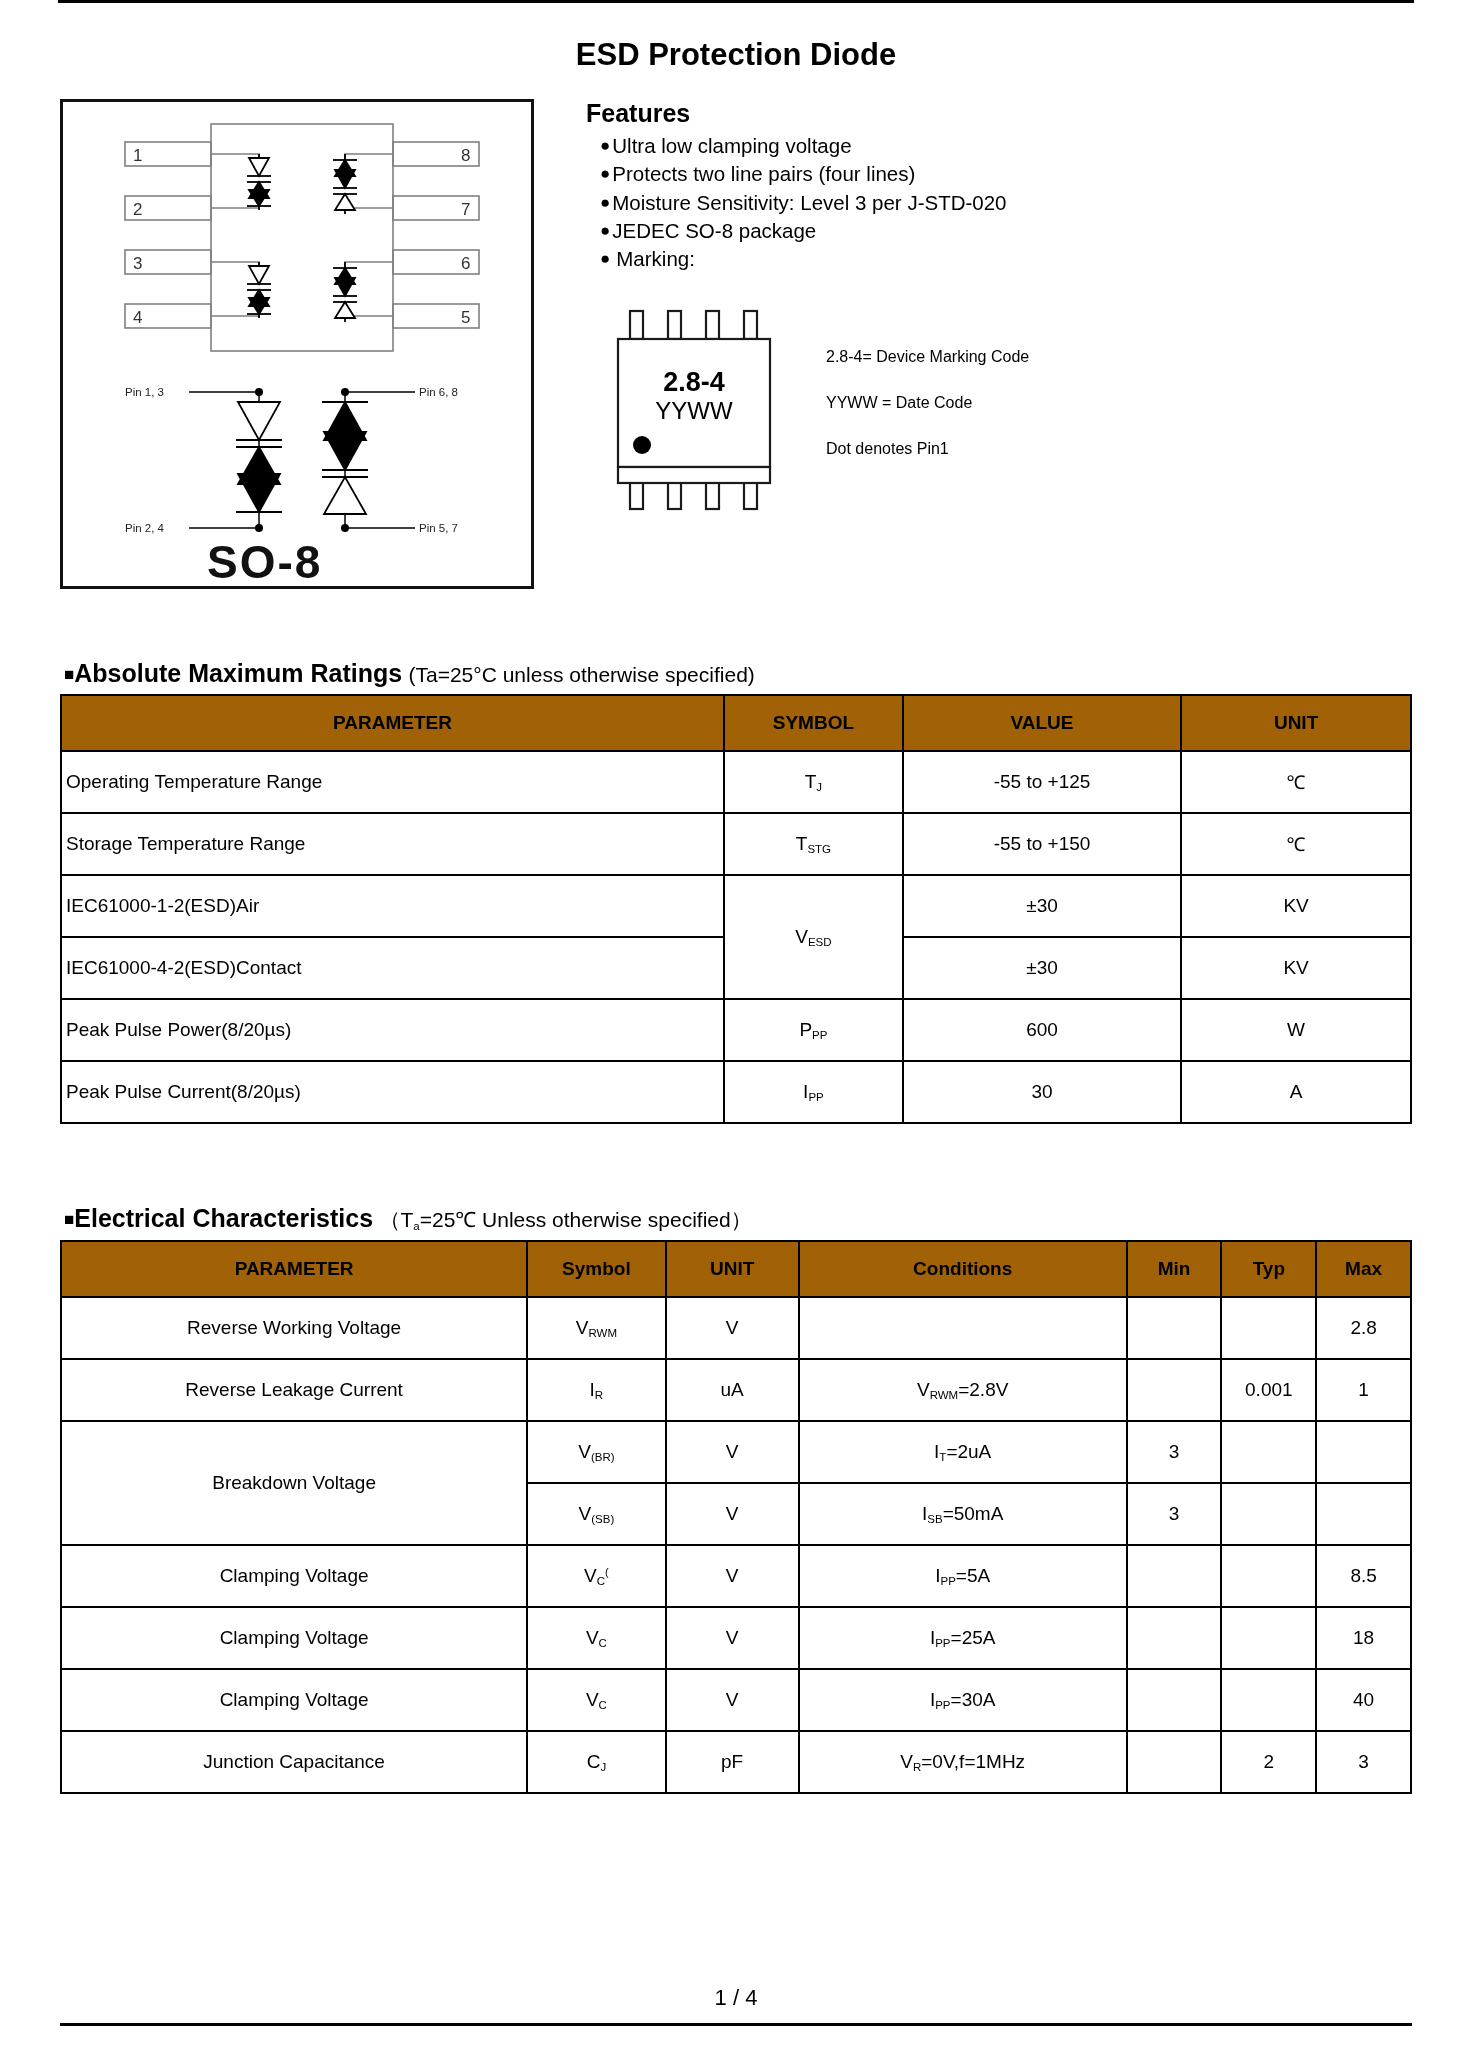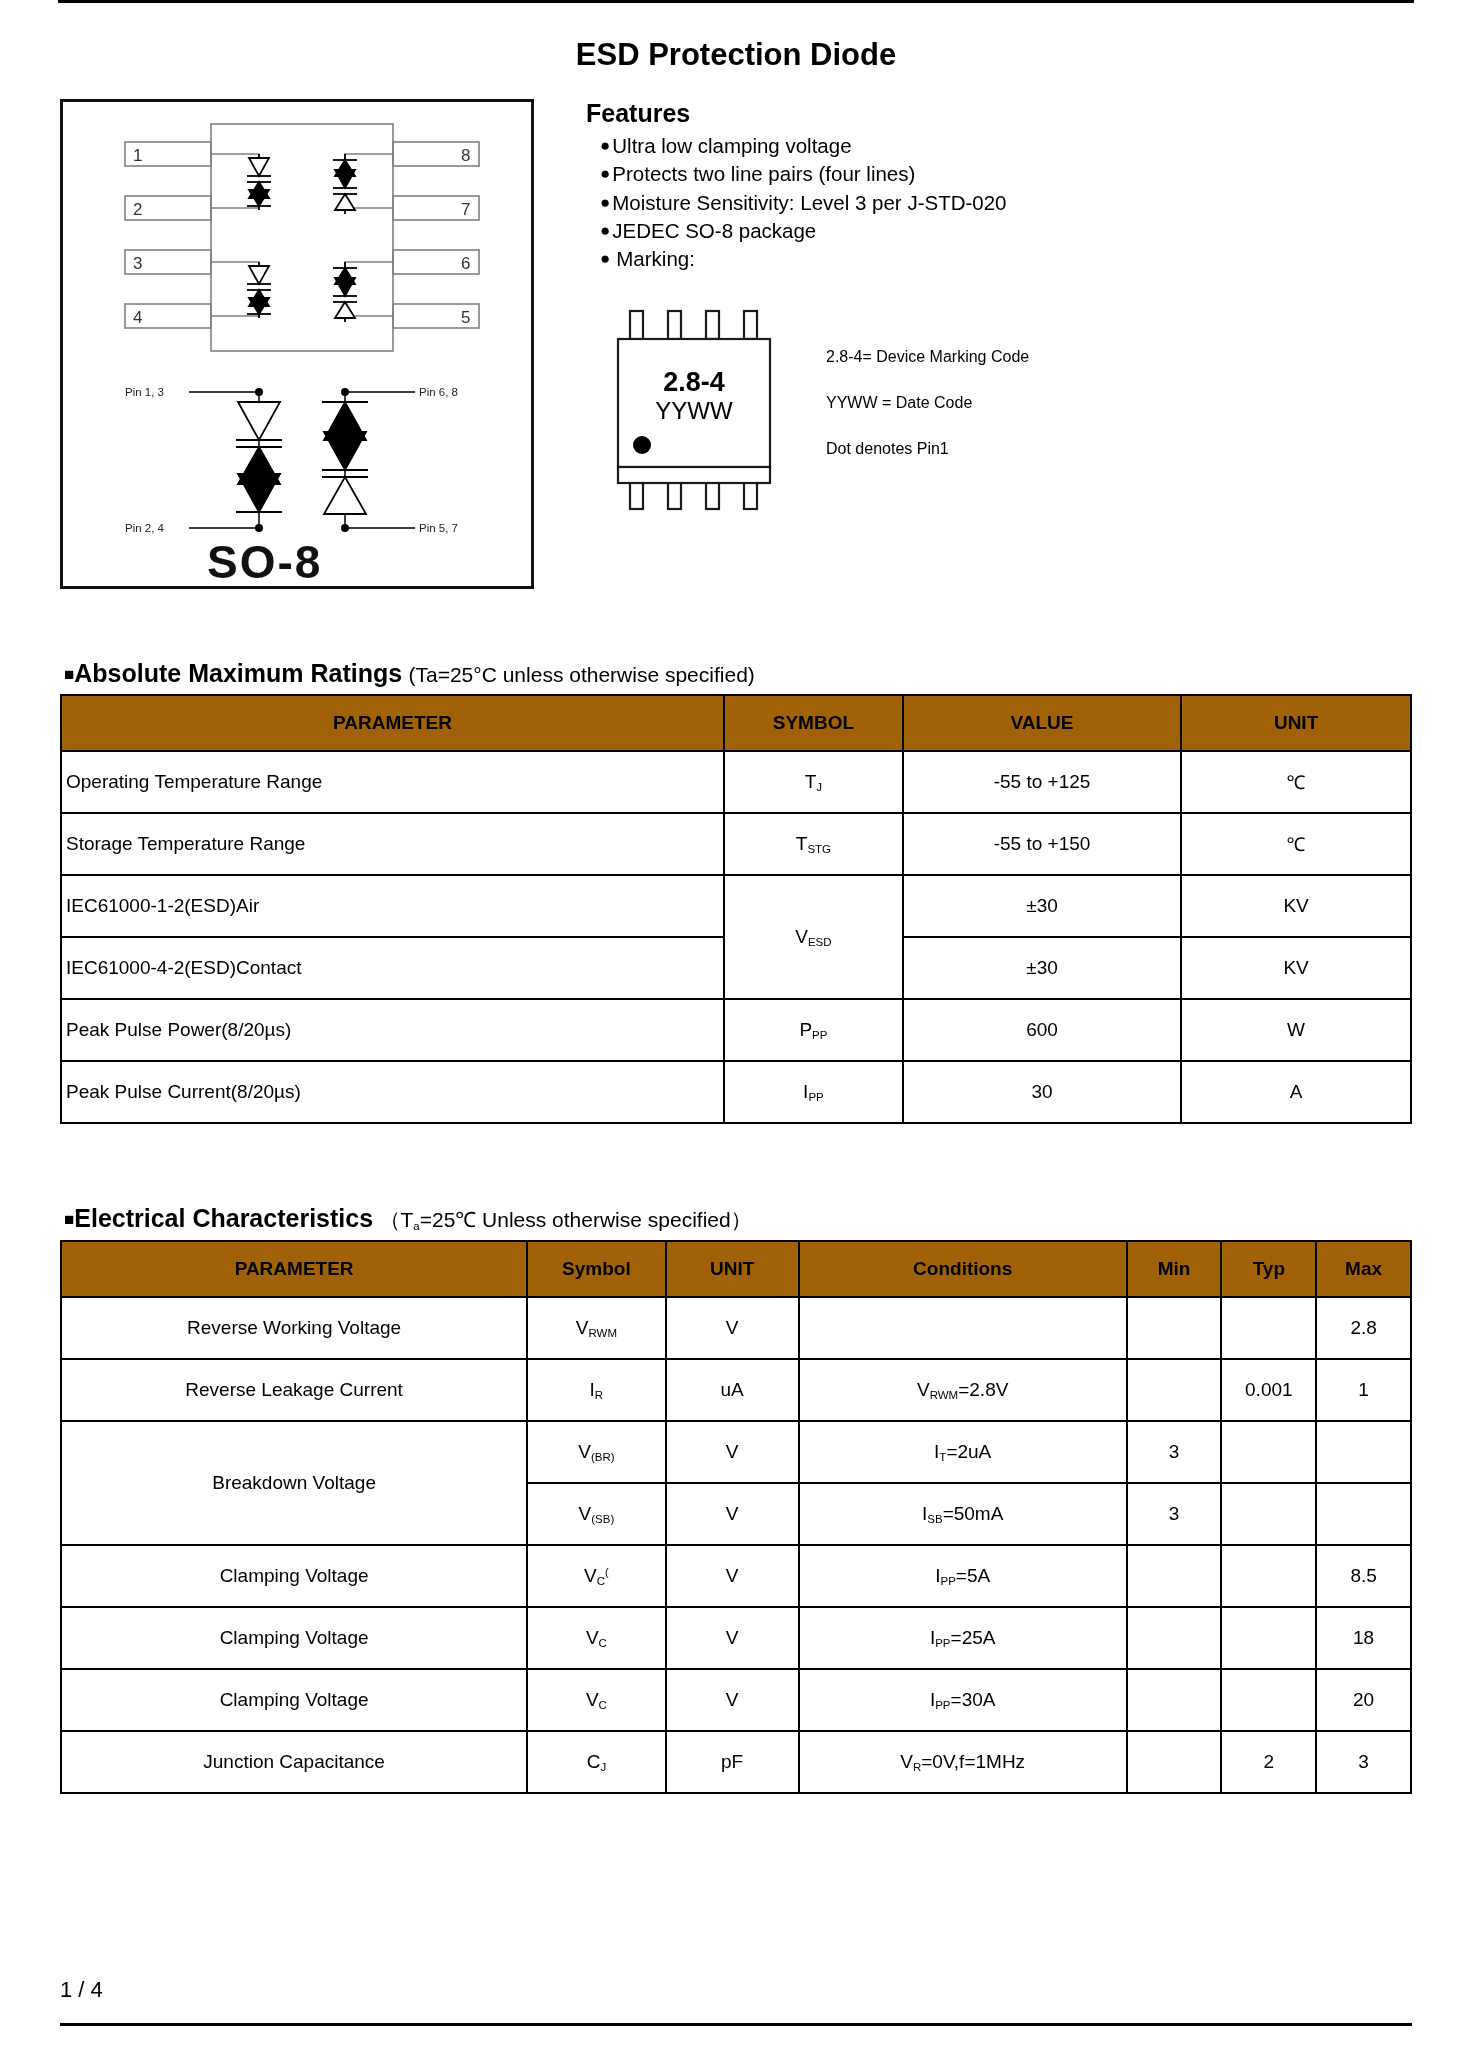--- a/index.html
+++ b/index.html
@@ -49,21 +49,21 @@
   thead th{background:#a16207;font-size:19px;font-weight:bold;height:52px;text-align:center;}
   tbody td{height:58px;font-size:19px;}
   .t1 td.p{text-align:left;padding-left:4px;}
   .t2 td.p{text-align:center;}
   td.c{text-align:center;}
   sub{font-size:11.5px;vertical-align:-3px;letter-spacing:0;}
   sup{font-size:11px;vertical-align:6px;}
 
   
   .footer{position:absolute;left:60px;right:60px;bottom:44px;}
-  .pageno{text-align:left;font-size:22px;margin-bottom:20px;}
+  .pageno{text-align:center;font-size:22px;margin-bottom:12px;}
   .frule{border-bottom:3px solid #000;}
 </style>
 </head>
 <body>
 
 <div class="page">
 
   <div class="rule"></div>
 
   <div class="main-title">ESD Protection Diode</div>
@@ -364,21 +364,21 @@
         <td class="c"></td>
         <td class="c">18</td>
       </tr>
       <tr>
         <td class="p">Clamping Voltage</td>
         <td class="c"><span>V</span><sub>C</sub></td>
         <td class="c">V</td>
         <td class="c"><span>I</span><sub>PP</sub><span>=30A</span></td>
         <td class="c"></td>
         <td class="c"></td>
-        <td class="c">20</td>
+        <td class="c">40</td>
       </tr>
       <tr>
         <td class="p">Junction Capacitance</td>
         <td class="c"><span>C</span><sub>J</sub></td>
         <td class="c">pF</td>
         <td class="c"><span>V</span><sub>R</sub><span>=0V,f=1MHz</span></td>
         <td class="c"></td>
         <td class="c">2</td>
         <td class="c">3</td>
       </tr>

